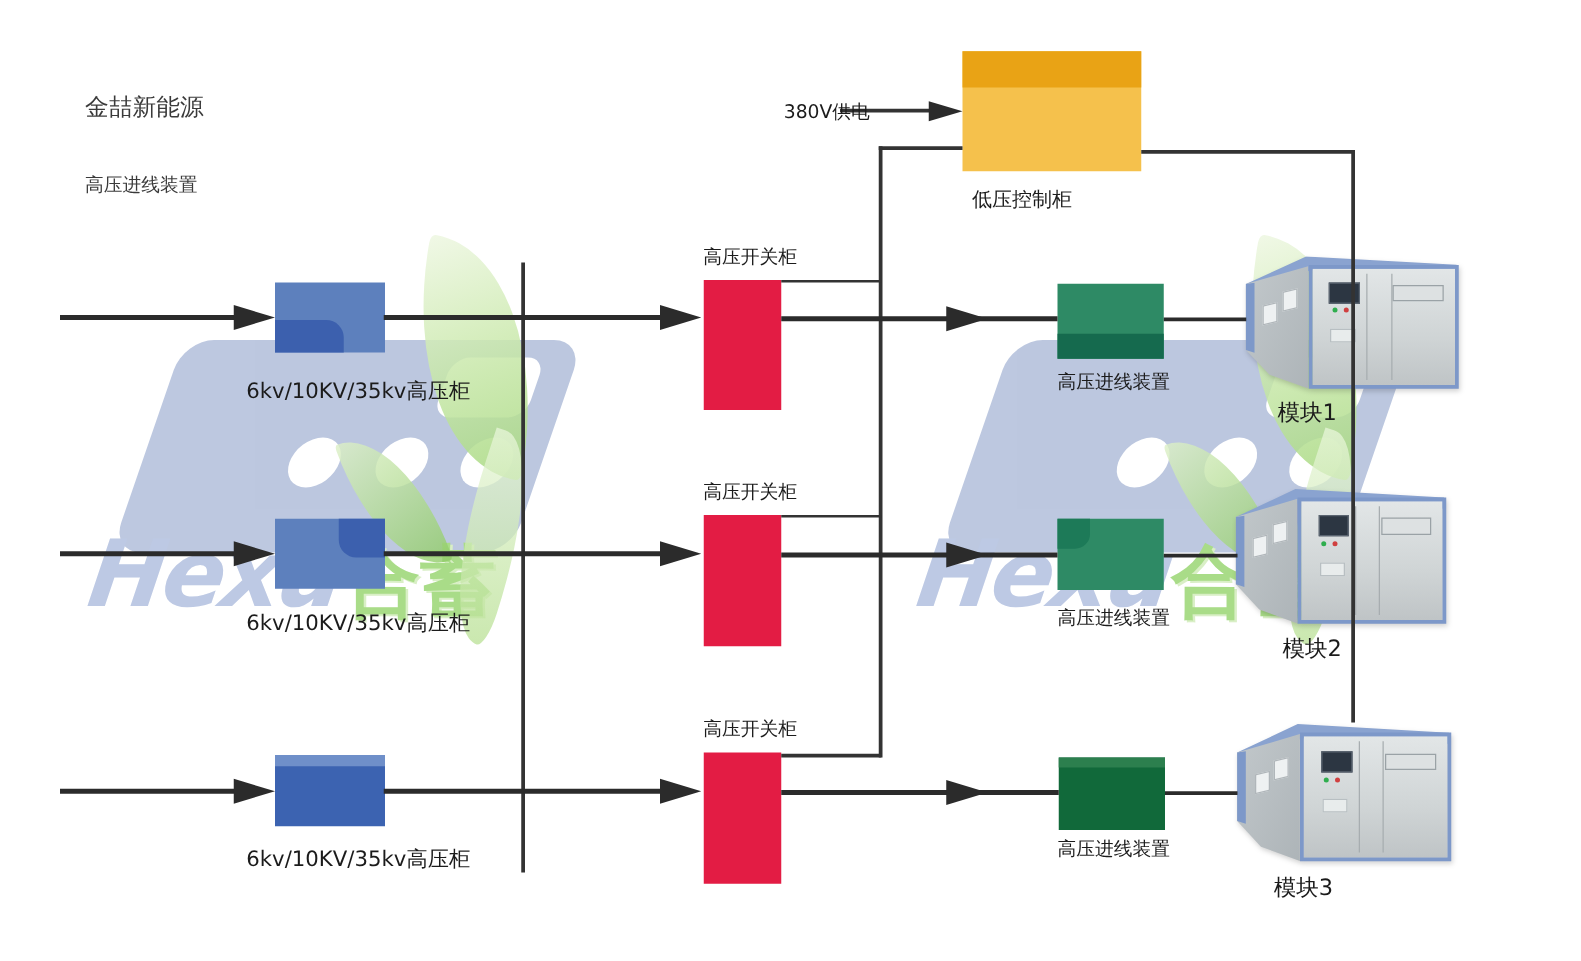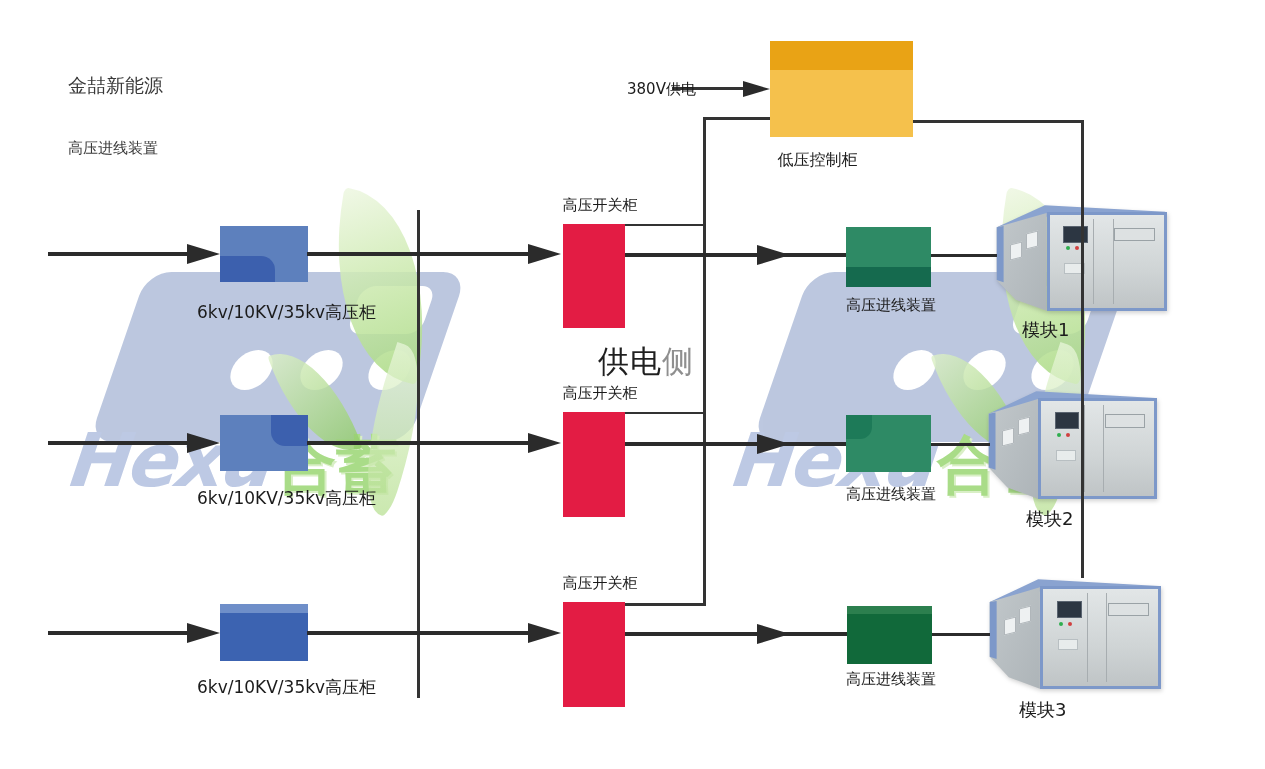--- a/index.html
+++ b/index.html
@@ -236,17 +236,14 @@
       <div class="m-louver"></div>
       <div class="m-seam" style="left:38%;"></div>
         <div class="m-seam" style="left:55%;"></div>
       <div class="m-badge"></div>
     </div>
     <div class="m-hatch" style="left:9%;top:36%;"></div>
       <div class="m-hatch" style="left:18%;top:26%;"></div>
   </div>
   <div class="lbl" style="left:1019px;top:698px;font-size:18px;">模块3</div>
 
-  <div class="lbl" style="left:598px;top:341px;font-size:31px;letter-spacing:1px;">
-    <span style="color:#1f1f1f;">供电</span><span style="color:#8f8f8f;">侧</span>
-  </div>
 
 </div>
 
 </body></html>

